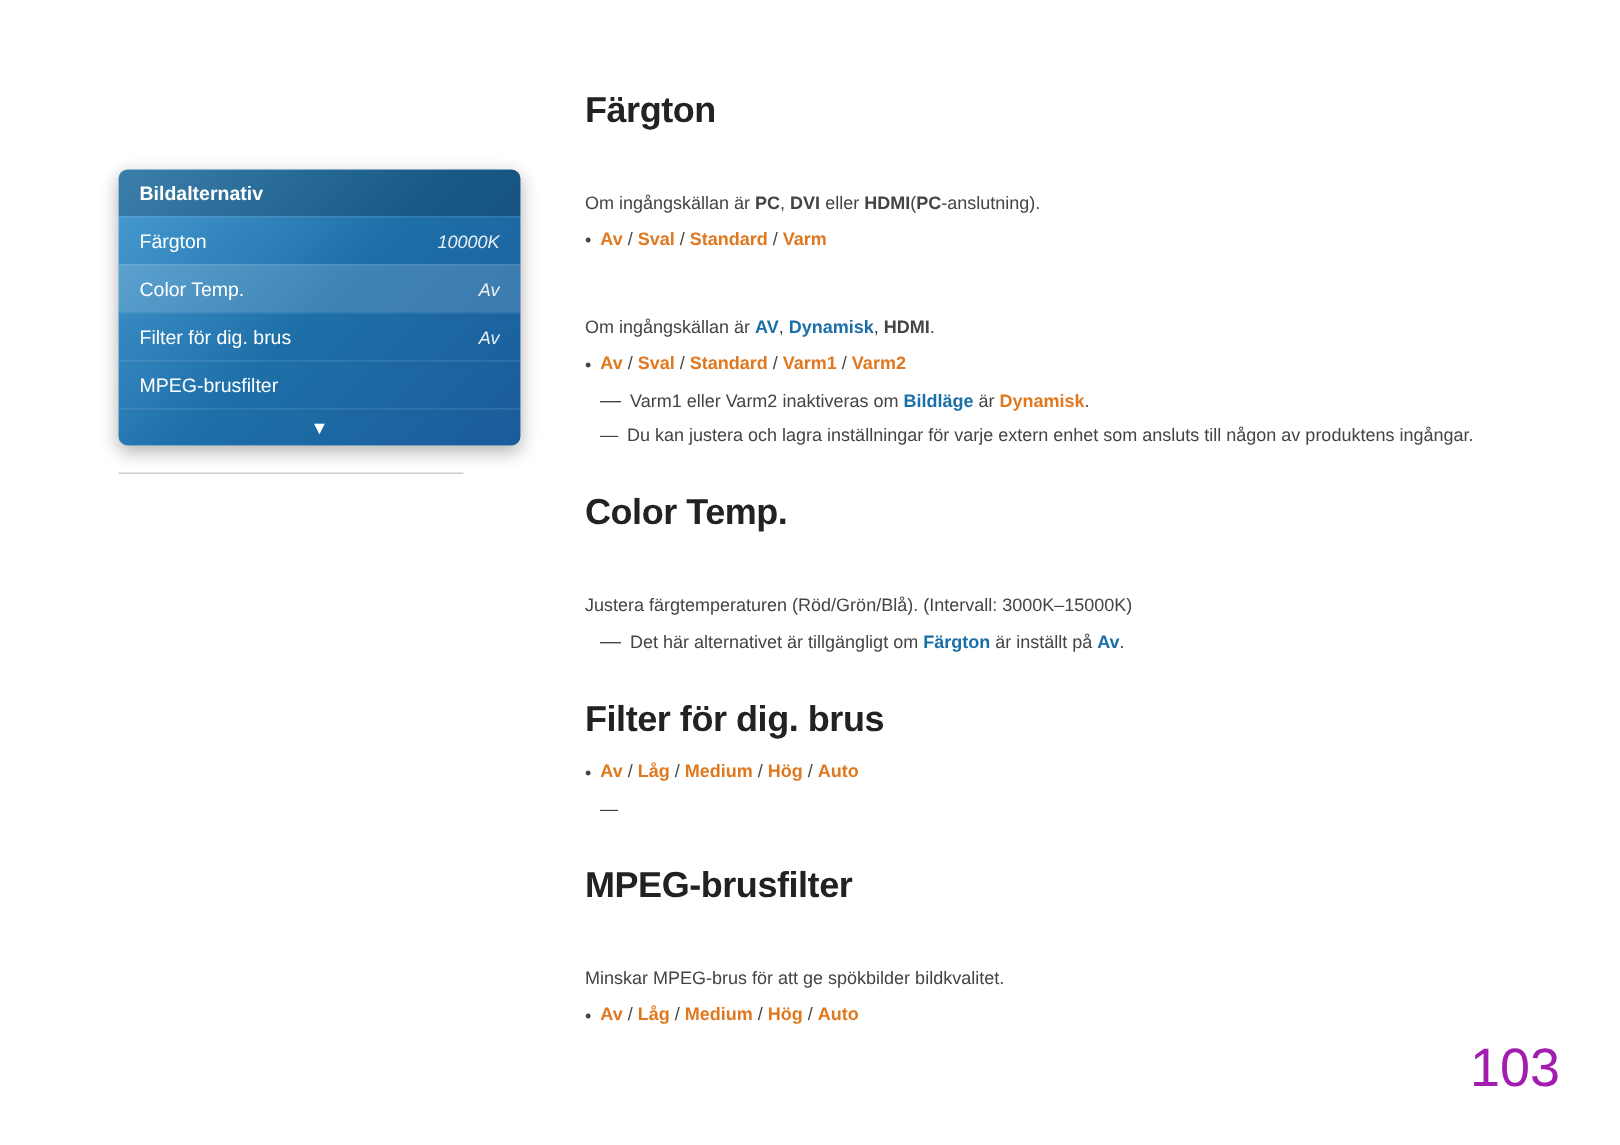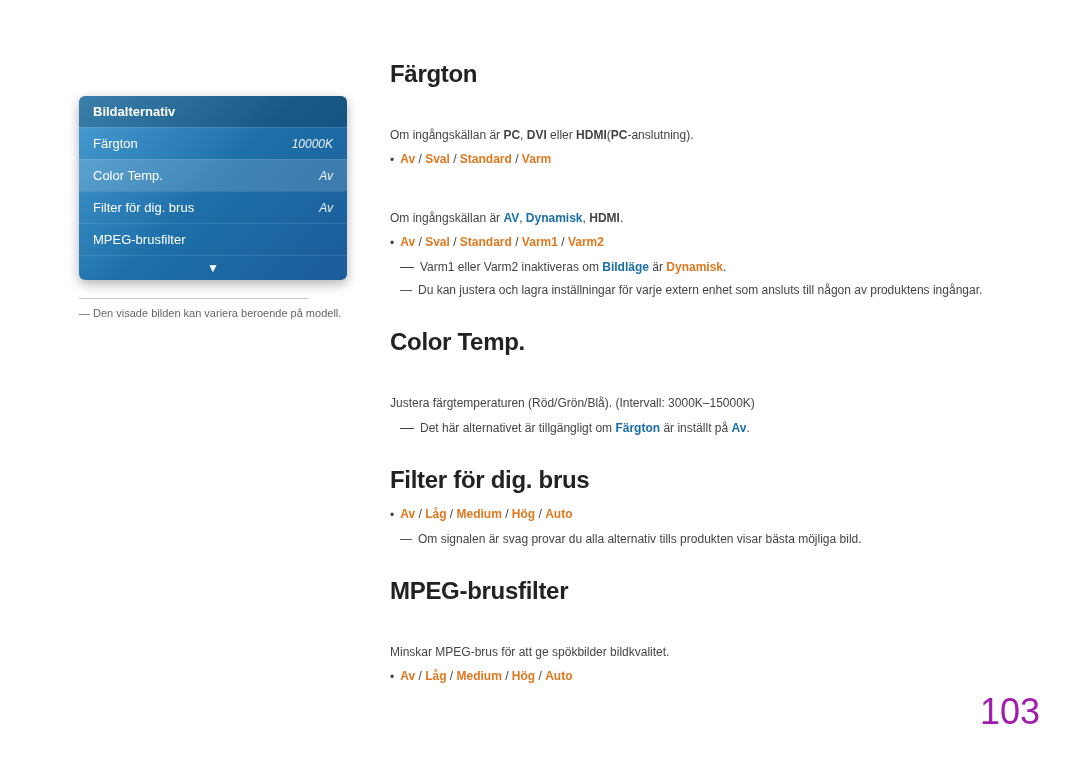--- a/index.html
+++ b/index.html
@@ -9,21 +9,21 @@
       background: #ffffff;
       font-family: 'Arial', sans-serif;
       overflow: hidden;
       position: relative;
     }
 
     
     .left-panel {
       position: absolute;
       left: 50px;
-      top: 96px;
+      top: 113px;
       width: 297px;
       padding-left: 29px;
     }
 
     .menu-box {
       background: linear-gradient(135deg, #4a9fd4 0%, #1e6fa8 50%, #1a5c9a 100%);
       border-radius: 6px;
       overflow: hidden;
       box-shadow: 0 4px 12px rgba(0,0,0,0.3);
     }
@@ -169,21 +169,20 @@
           <span class="item-value">Av</span>
         </div>
         <div class="menu-item">
           <span class="item-label">MPEG-brusfilter</span>
           <span class="item-value"></span>
         </div>
       </div>
     <div class="menu-arrow">▼</div>
   </div>
   <div class="footnote-line"></div>
-  <div class="footnote-text">— Den visade bilden kan variera beroende på modell.</div>
 </div>
 
 <div class="right-content">
   <div id="sections-container">
       <div class="section">
         <div class="section-title">Färgton</div>
         <div class="section-body">
           <p>Om ingångskällan är <strong>PC</strong>, <strong>DVI</strong> eller <strong>HDMI</strong>(<strong>PC</strong>-anslutning).</p>
           <div class="bullet-item">
             <span class="bullet-dot">•</span>
@@ -216,21 +215,20 @@
       </div>
       <div class="section">
         <div class="section-title">Filter för dig. brus</div>
         <div class="section-body">
           <div class="bullet-item">
             <span class="bullet-dot">•</span>
             <span><span class="orange">Av</span> / <span class="orange">Låg</span> / <span class="orange">Medium</span> / <span class="orange">Hög</span> / <span class="orange">Auto</span></span>
           </div>
           <div class="em-dash-note">
             <span class="em-dash-triple">—</span>
-            <span>Om signalen är svag provar du alla alternativ tills produkten visar bästa möjliga bild.</span>
           </div>
         </div>
       </div>
       <div class="section">
         <div class="section-title">MPEG-brusfilter</div>
         <div class="section-body">
           <p>Minskar MPEG-brus för att ge spökbilder bildkvalitet.</p>
           <div class="bullet-item">
             <span class="bullet-dot">•</span>
             <span><span class="orange">Av</span> / <span class="orange">Låg</span> / <span class="orange">Medium</span> / <span class="orange">Hög</span> / <span class="orange">Auto</span></span>

